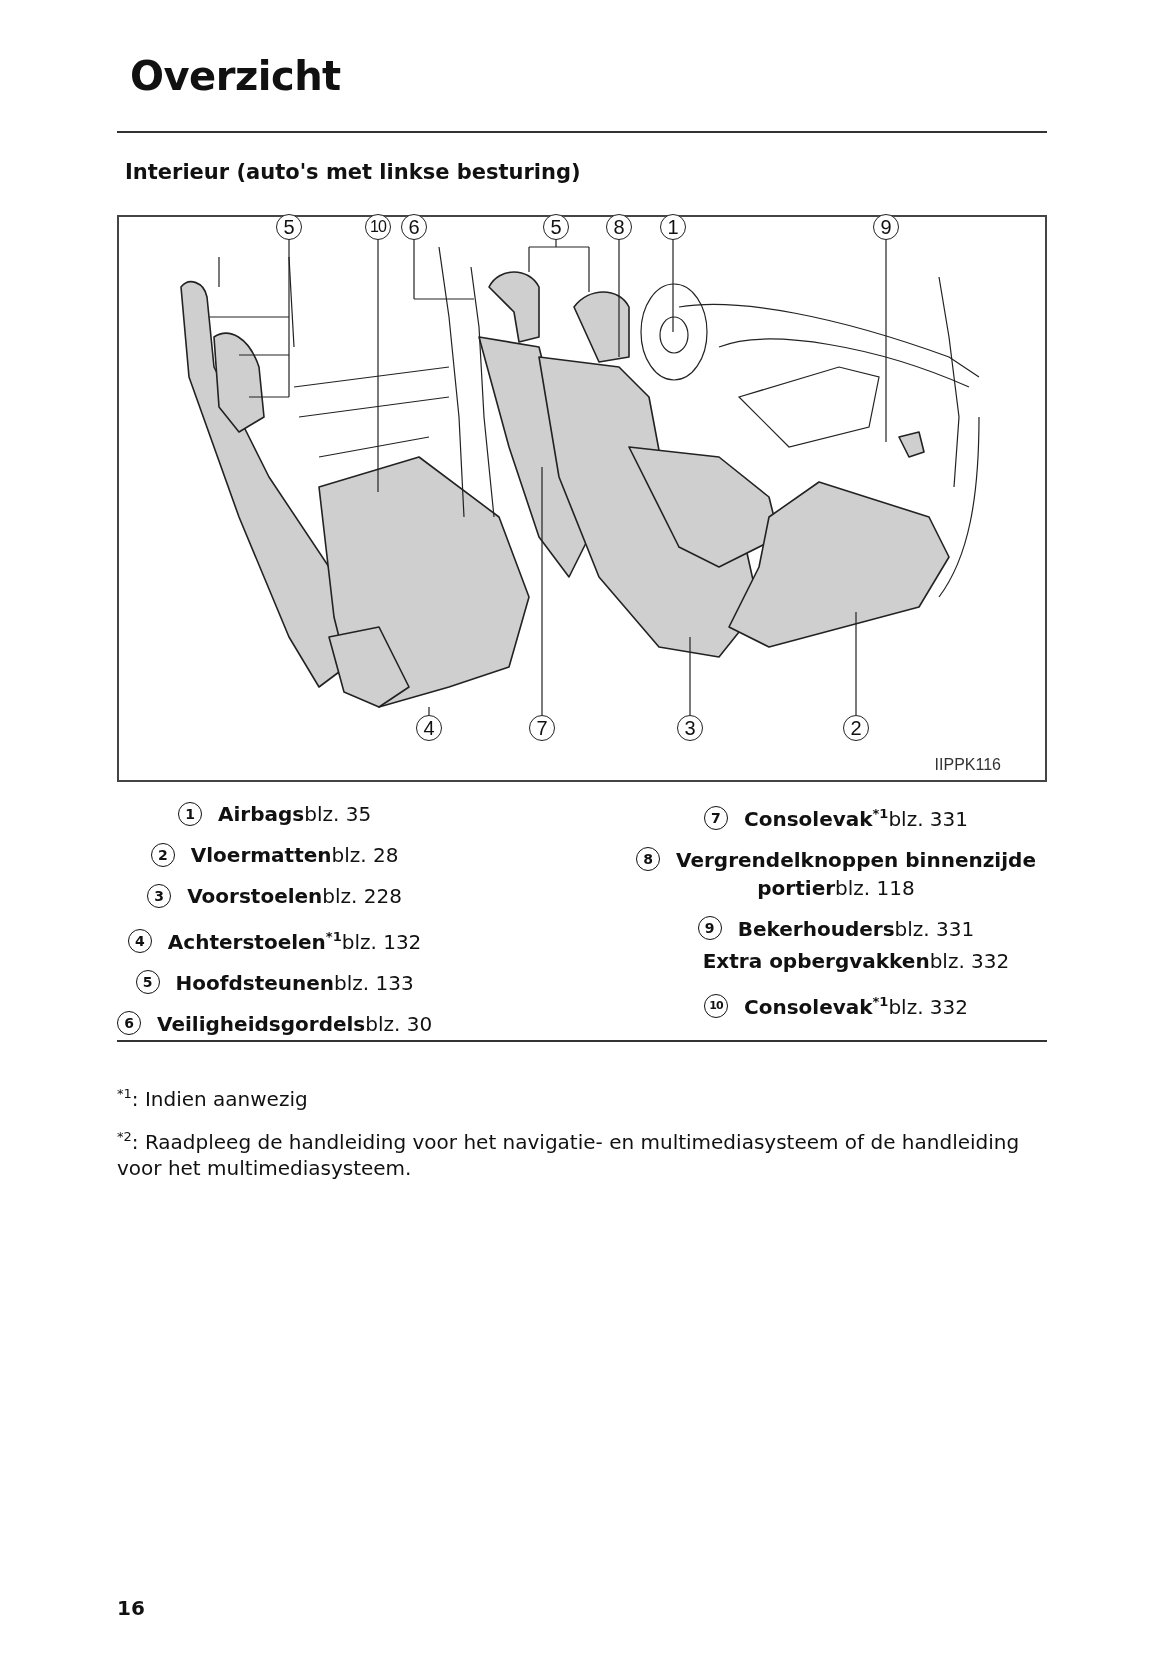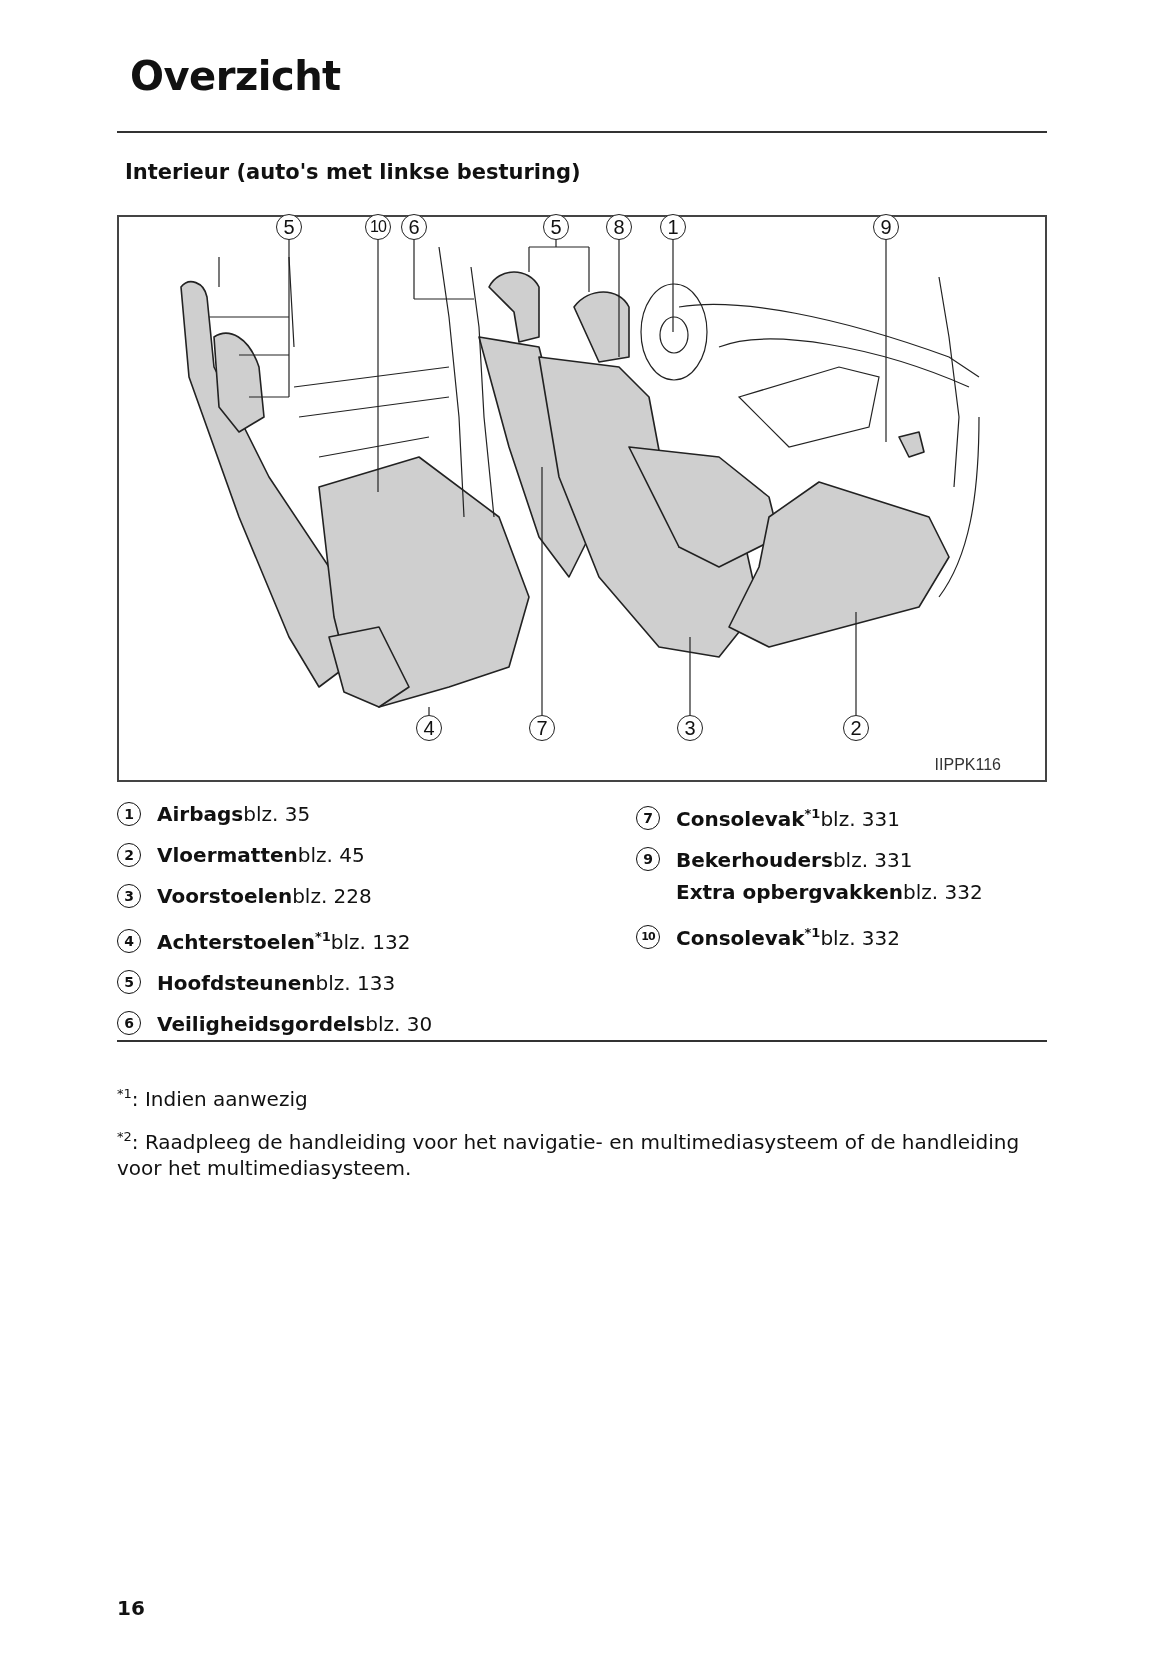--- a/index.html
+++ b/index.html
@@ -24,23 +24,23 @@
   .fig-code {
     position: absolute; right: 44px; bottom: 6px;
     font-family: "Liberation Sans", sans-serif; font-size: 16px; color: #333;
   }
   .callout {
     position: absolute; width: 26px; height: 26px; border: 1.5px solid #222; border-radius: 50%;
     box-sizing: border-box; font-family: "Liberation Sans", sans-serif; font-size: 20px;
     display: flex; align-items: center; justify-content: center; background: #fff; line-height: 1;
   }
   .callout.two { font-size: 16px; letter-spacing: -1px; }
-  .legend { position: absolute; top: 800px; font-size: 20px; }
+  .legend { position: absolute; top: 800px; font-size: 20px; text-align: center; }
   .legend-left { left: 117px; }
-  .legend-right { left: 616px; width: 440px; margin-left: 20px; }
+  .legend-right { left: 616px; width: 440px; }
   .item { position: relative; margin-bottom: 13px; line-height: 28px; }
   .num {
     display: inline-flex; width: 24px; height: 24px; border: 1.5px solid #111; border-radius: 50%;
     box-sizing: border-box; align-items: center; justify-content: center;
     font-size: 14px; font-weight: bold; vertical-align: middle; margin-right: 16px; position: relative; top: -2px;
   }
   .num.two { font-size: 11px; letter-spacing: -1px; }
   .label { font-weight: bold; }
   .ref { font-weight: normal; }
   sup { font-size: 13px; font-weight: bold; }
@@ -129,29 +129,30 @@
   <div class="callout" style="left:297px;top:498px;">4</div>
   <div class="callout" style="left:410px;top:498px;">7</div>
   <div class="callout" style="left:558px;top:498px;">3</div>
   <div class="callout" style="left:724px;top:498px;">2</div>
 
   <div class="fig-code">IIPPK116</div>
 </div>
 
 <div class="legend legend-left">
   <div class="item"><span class="num">1</span><span class="label">Airbags</span><span class="ref">blz. 35</span></div>
-  <div class="item"><span class="num">2</span><span class="label">Vloermatten</span><span class="ref">blz. 45</span></div>
+  <div class="item"><span class="num">2</span><span class="label">Vloermatten</span><span class="ref">blz. 28</span></div>
   <div class="item"><span class="num">3</span><span class="label">Voorstoelen</span><span class="ref">blz. 228</span></div>
   <div class="item"><span class="num">4</span><span class="label">Achterstoelen</span><sup>*1</sup><span class="ref">blz. 132</span></div>
   <div class="item"><span class="num">5</span><span class="label">Hoofdsteunen</span><span class="ref">blz. 133</span></div>
   <div class="item"><span class="num">6</span><span class="label">Veiligheidsgordels</span><span class="ref">blz. 30</span></div>
 </div>
 
 <div class="legend legend-right">
   <div class="item"><span class="num">7</span><span class="label">Consolevak</span><sup>*1</sup><span class="ref">blz. 331</span></div>
+  <div class="item"><span class="num">8</span><span class="label">Vergrendelknoppen binnenzijde portier</span><span class="ref">blz. 118</span></div>
   <div class="item" style="margin-bottom:4px;"><span class="num">9</span><span class="label">Bekerhouders</span><span class="ref">blz. 331</span></div>
   <div class="item sub-item"><span class="label">Extra opbergvakken</span><span class="ref">blz. 332</span></div>
   <div class="item"><span class="num two">10</span><span class="label">Consolevak</span><sup>*1</sup><span class="ref">blz. 332</span></div>
 </div>
 
 <div class="rule" style="top:1040px;"></div>
 
 <div class="footnotes">
   <p><sup>*1</sup><span>: Indien aanwezig</span></p>
   <p><sup>*2</sup><span>: Raadpleeg de handleiding voor het navigatie- en multimediasysteem of de handleiding voor het multimediasysteem.</span></p>

